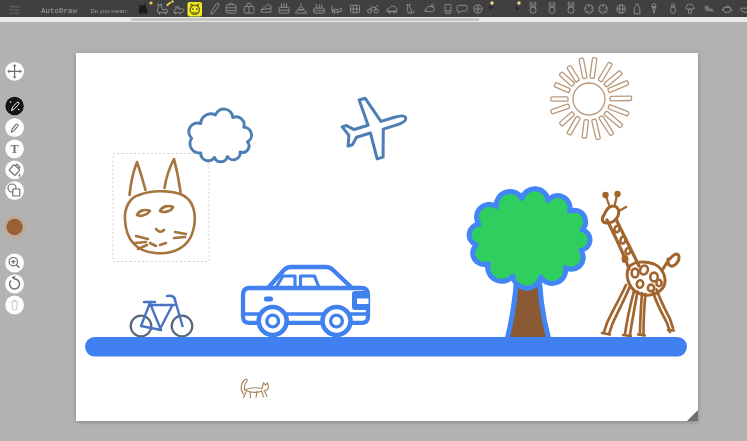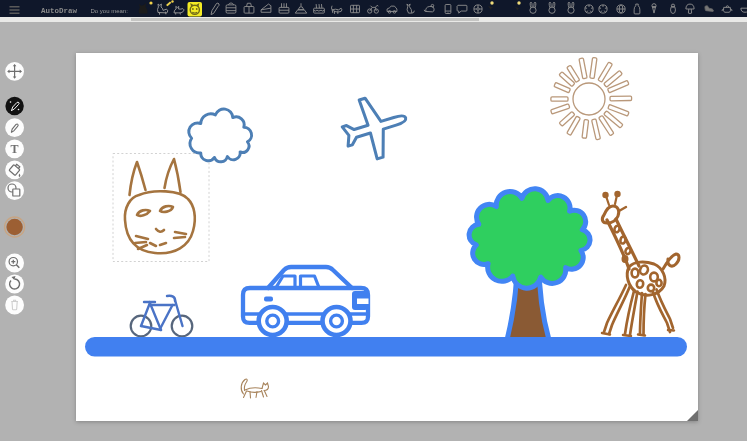--- a/index.html
+++ b/index.html
@@ -1,15 +1,15 @@
 <!DOCTYPE html>
 <html><head><meta charset="utf-8"><style>
 *{margin:0;padding:0;box-sizing:border-box}
 html,body{width:747px;height:441px;overflow:hidden;background:#b2b2b2;font-family:"Liberation Sans",sans-serif}
-#topbar{position:absolute;left:0;top:0;width:747px;height:17px;background:#0f172a}
+#topbar{position:absolute;left:0;top:0;width:747px;height:17px;background:#404040}
 #scroll{position:absolute;left:0;top:17px;width:747px;height:5px;background:#e9e9e7}
 #thumb{position:absolute;left:131px;top:0.5px;width:348px;height:3.5px;background:#c5c5c3}
 #logo{position:absolute;left:41px;top:7px;font-family:"Liberation Mono",monospace;font-size:7.5px;font-weight:bold;color:#8a8a8a}
 #mean{position:absolute;left:90.5px;top:8px;font-size:6px;color:#9b9b9b}
 #canvas{position:absolute;left:76px;top:53px;width:622px;height:368px;background:#fff;box-shadow:0 1px 4px rgba(0,0,0,0.25)}
 svg{position:absolute;left:0;top:0}
 </style></head><body>
 <div id="topbar">
 <svg width="747" height="19" viewBox="0 0 747 19">
 <path d="M9.5,6.8 L19.5,6.8 M9.5,10 L19.5,10 M9.5,13.2 L19.5,13.2" stroke="#5a5a5a" stroke-width="1.4" fill="none"></path>

